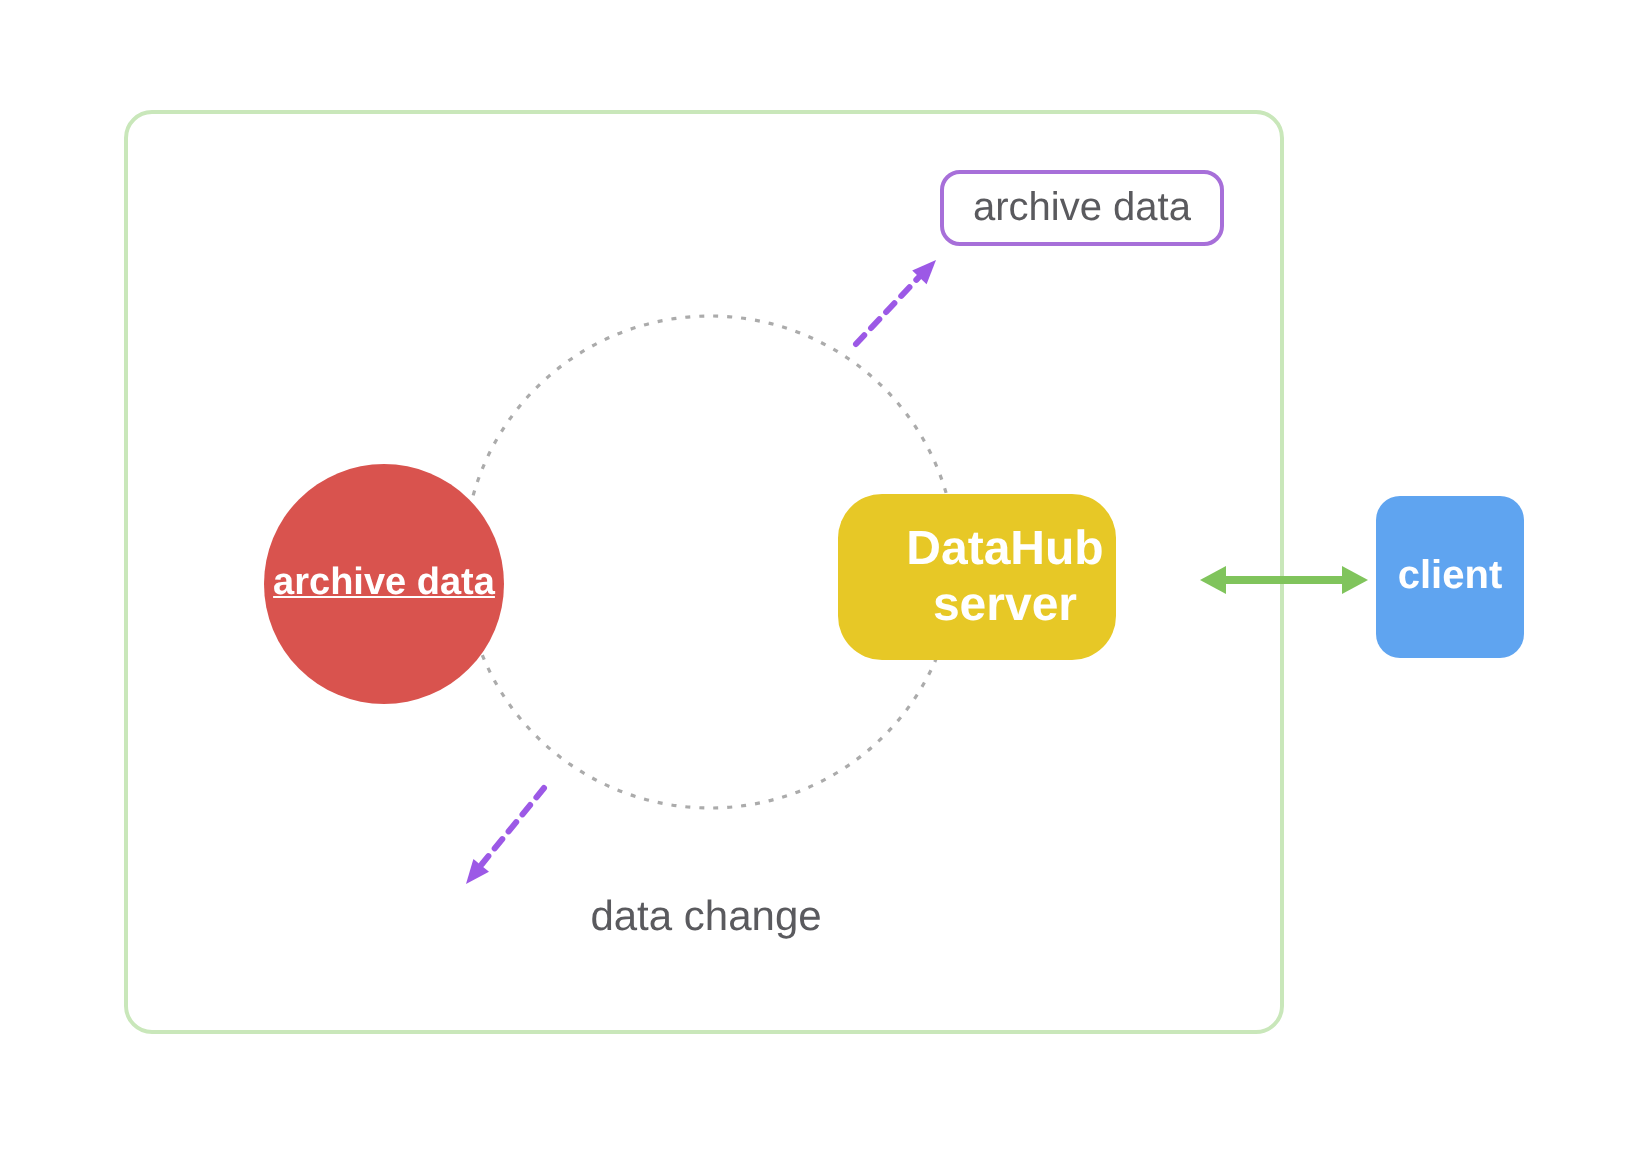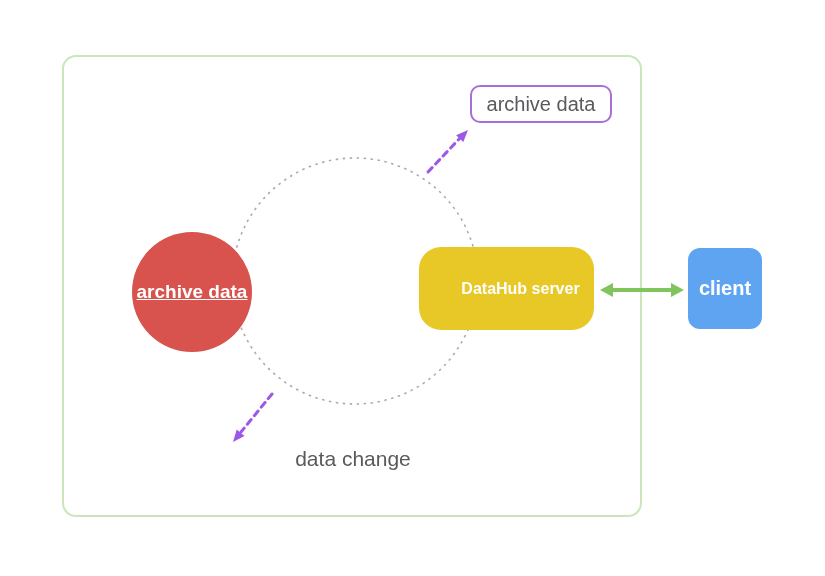--- a/index.html
+++ b/index.html
@@ -28,22 +28,22 @@
   .purple-line{stroke:var(--arrow-purple);stroke-width:3;fill:none;stroke-dasharray:6 5;stroke-linecap:round;}
   .purple-head{fill:var(--arrow-purple);stroke:none;}
   .green-line{stroke:var(--arrow-green);stroke-width:4;fill:none;}
   .green-head{fill:var(--arrow-green);stroke:none;}
   .node{
     position:absolute;display:flex;align-items:center;justify-content:center;
     color:var(--node-text);font-weight:bold;z-index:2;box-sizing:border-box;text-align:center;
   }
   .node-archive{left:132px;top:232px;width:120px;height:120px;border-radius:50%;
     background:var(--node-red);font-size:19px;text-decoration:underline;}
-  .node-server{left:419px;top:247px;width:175px;height:83px;border-radius:22px;
-    background:var(--node-yellow);font-size:16px;padding-left:28px;}
+  .node-server{left:419px;top:247px;width:139px;height:83px;border-radius:22px;
+    background:var(--node-yellow);font-size:24px;padding-left:28px;}
   .node-client{left:688px;top:248px;width:74px;height:81px;border-radius:12px;
     background:var(--node-blue);font-size:20px;}
   .outline-box{
     position:absolute;display:flex;align-items:center;justify-content:center;
     background:#fff;border:2px solid var(--outline-purple);border-radius:10px;
     color:var(--text-gray);font-size:20px;z-index:2;box-sizing:border-box;
   }
   .box-launch{left:470px;top:85px;width:142px;height:38px;}
   .box-sync{left:88px;top:451px;width:142px;height:40px;}
   .label-data-change{

